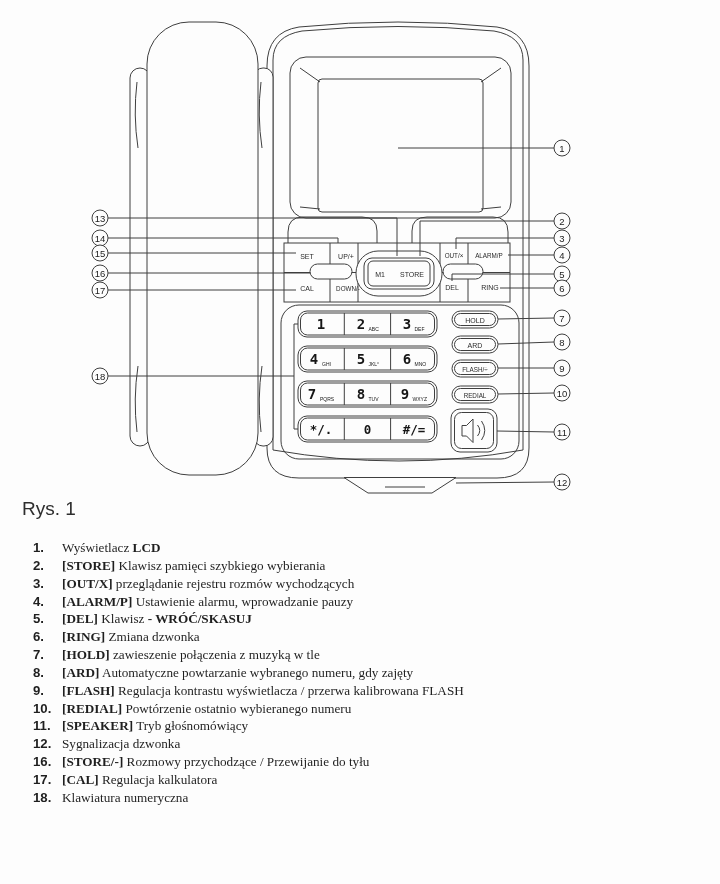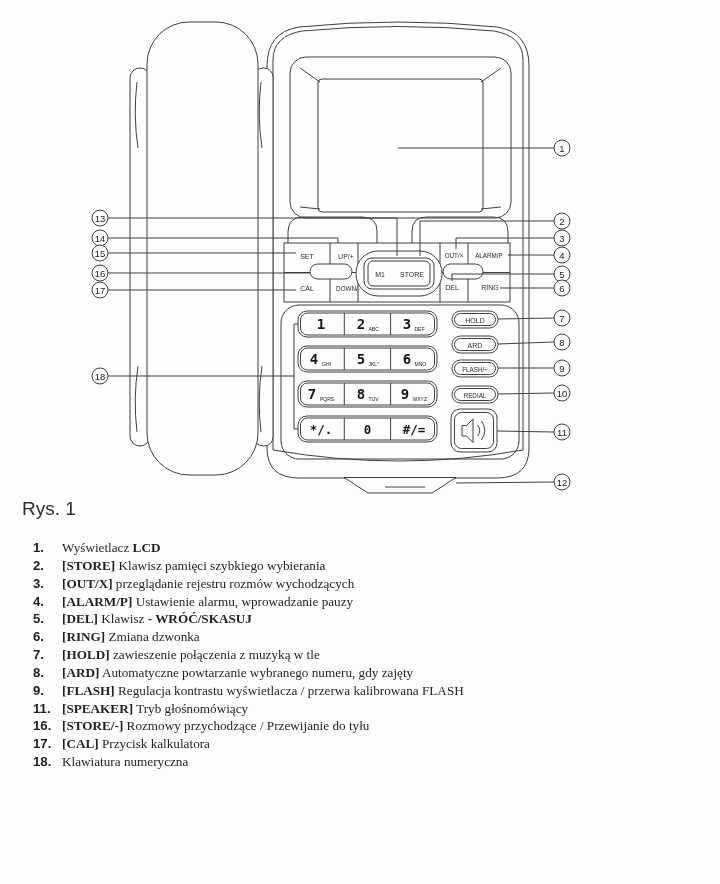--- a/index.html
+++ b/index.html
@@ -309,30 +309,38 @@
       </div>
       <div class="lrow">
         <span class="lnum">8.</span>
         <span class="ltxt"><span class="b">[ARD]</span><span> Automatyczne powtarzanie wybranego numeru, gdy zajęty</span></span>
       </div>
       <div class="lrow">
         <span class="lnum">9.</span>
         <span class="ltxt"><span class="b">[FLASH]</span><span> Regulacja kontrastu wyświetlacza / przerwa kalibrowana FLASH</span></span>
       </div>
       <div class="lrow">
+        <span class="lnum">10.</span>
+        <span class="ltxt"><span class="b">[REDIAL]</span><span> Powtórzenie ostatnio wybieranego numeru</span></span>
+      </div>
+      <div class="lrow">
         <span class="lnum">11.</span>
         <span class="ltxt"><span class="b">[SPEAKER]</span><span> Tryb głośnomówiący</span></span>
       </div>
       <div class="lrow">
+        <span class="lnum">12.</span>
+        <span class="ltxt"><span>Sygnalizacja dzwonka</span></span>
+      </div>
+      <div class="lrow">
         <span class="lnum">16.</span>
         <span class="ltxt"><span class="b">[STORE/-]</span><span> Rozmowy przychodzące / Przewijanie do tyłu</span></span>
       </div>
       <div class="lrow">
         <span class="lnum">17.</span>
-        <span class="ltxt"><span class="b">[CAL]</span><span> Przycisk kalkulatora</span></span>
+        <span class="ltxt"><span class="b">[CAL]</span><span> Regulacja kalkulatora</span></span>
       </div>
       <div class="lrow">
         <span class="lnum">18.</span>
         <span class="ltxt"><span>Klawiatura numeryczna</span></span>
       </div>
     </div>
 
 </div>
 
 </body></html>

